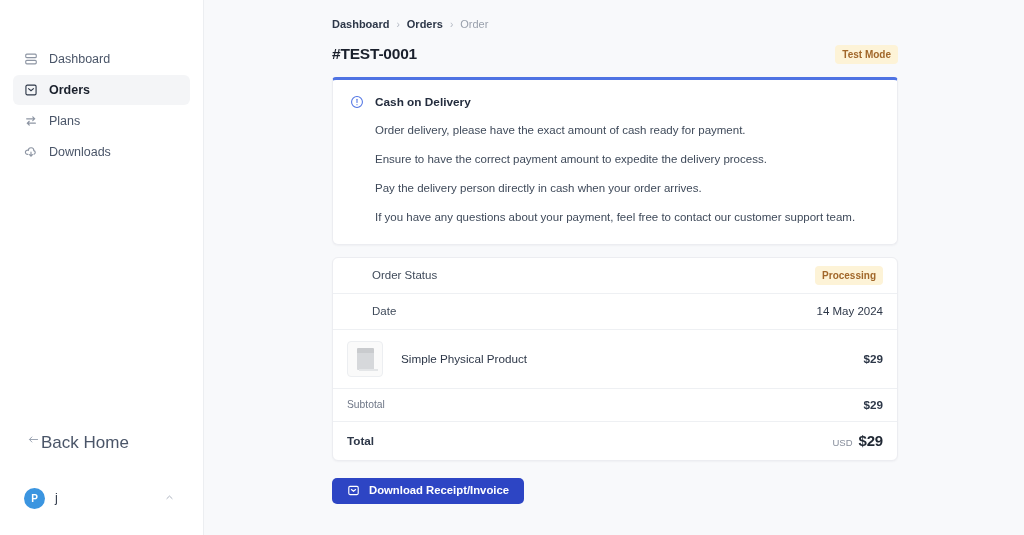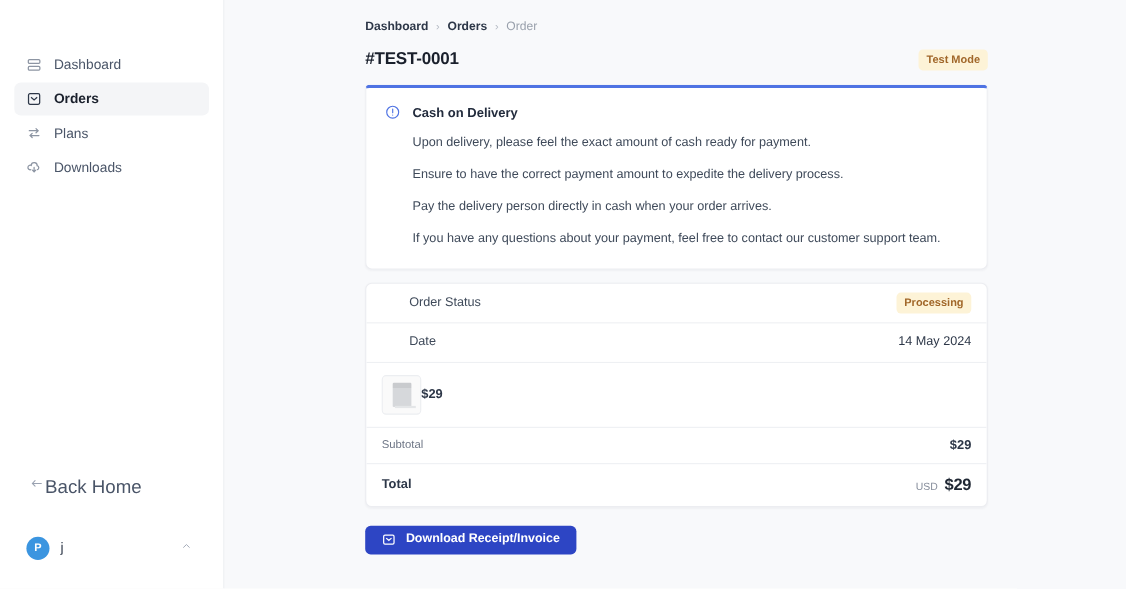--- a/index.html
+++ b/index.html
@@ -431,21 +431,21 @@
           <span class="info-icon">
             <svg viewBox="0 0 16 16" width="14" height="14" fill="none" stroke="currentColor" stroke-width="1.2" stroke-linecap="round">
               <circle cx="8" cy="8" r="6.2"></circle>
               <path d="M8 4.8 V8.6"></path>
               <circle cx="8" cy="11" r="0.6" fill="currentColor" stroke="none"></circle>
             </svg>
           </span>
           <span class="alert-title">Cash on Delivery</span>
         </div>
         <div class="alert-body">
-          <p class="alert-line">Upon delivery, please feel the exact amount of cash ready for payment.</p>
+          <p class="alert-line">Order delivery, please have the exact amount of cash ready for payment.</p>
           <p class="alert-line">Ensure to have the correct payment amount to expedite the delivery process.</p>
           <p class="alert-line">Pay the delivery person directly in cash when your order arrives.</p>
           <p class="alert-line">If you have any questions about your payment, feel free to contact our customer support team.</p>
         </div>
       </section>
 
       
       <section class="card details-card">
 
         <div class="row">
@@ -456,20 +456,21 @@
         <div class="row">
           <span class="row-label">Date</span>
           <span class="row-value">14 May 2024</span>
         </div>
 
 
         <div class="product-row">
           <span class="thumb">
             <span class="thumb-glyph"></span>
           </span>
+          <span class="product-name">Simple Physical Product</span>
           <span class="product-price">$29</span>
         </div>
 
         <div class="subtotal-row">
           <span class="subtotal-label">Subtotal</span>
           <span class="subtotal-value">$29</span>
         </div>
 
         <div class="total-row">
           <span class="total-label">Total</span>

